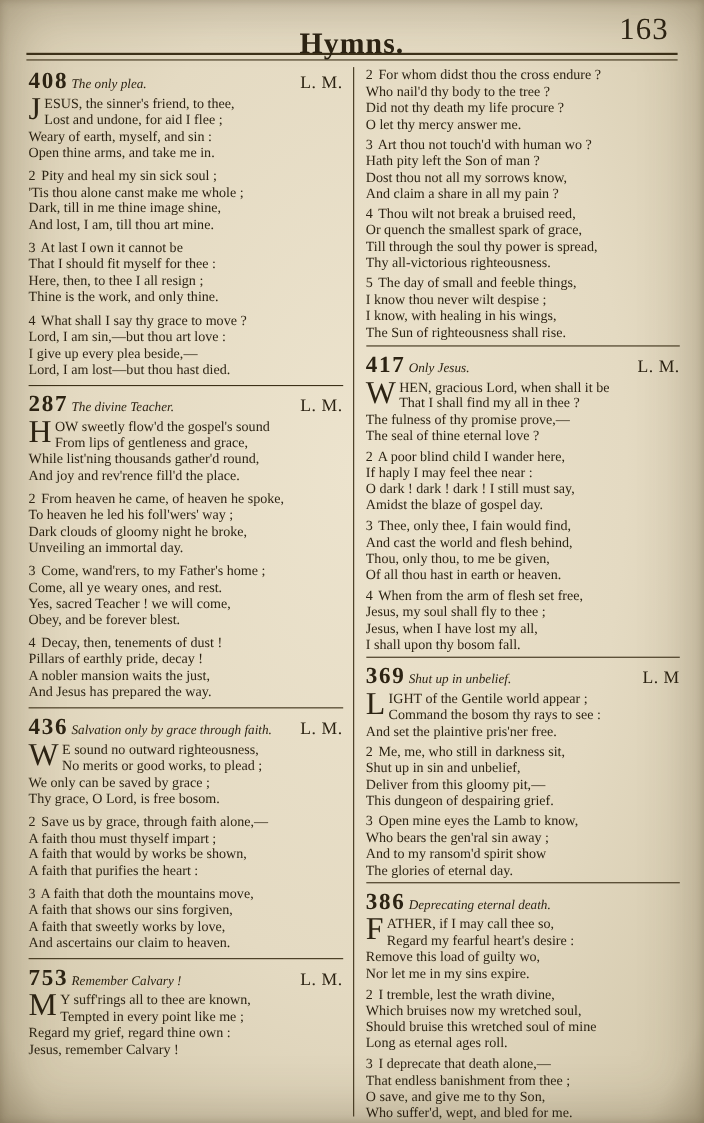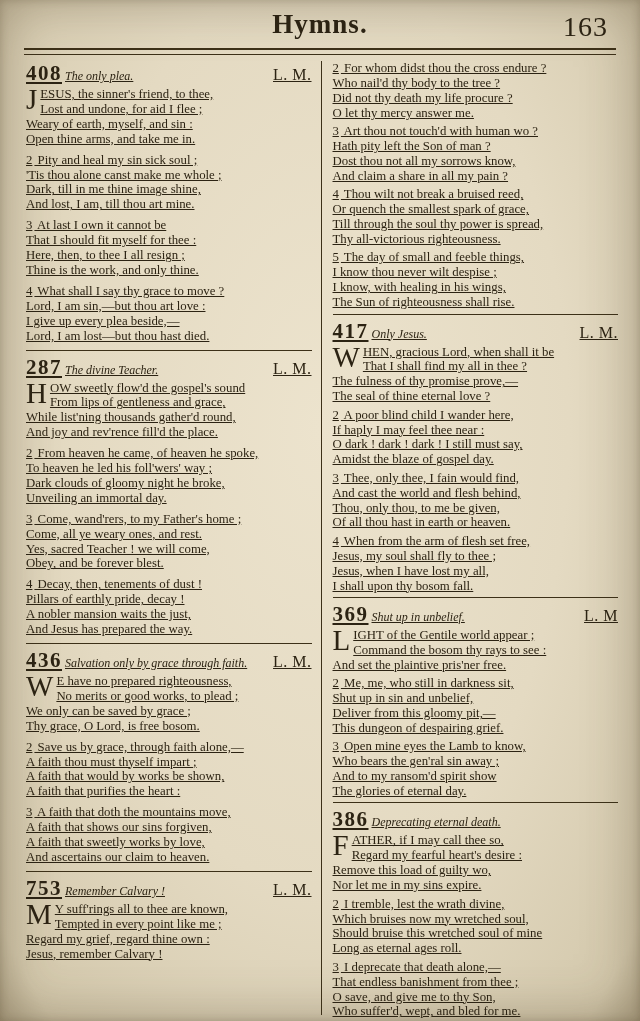--- a/index.html
+++ b/index.html
@@ -6,24 +6,24 @@
   * { margin:0; padding:0; box-sizing:border-box; }
   html,body { width:640px; height:1021px; }
   body { background:#8f8671; font-family:"Liberation Serif","DejaVu Serif",serif; }
   .page {
     position:relative; width:640px; height:1021px; overflow:hidden;
     background: radial-gradient(ellipse at 50% 42%, #ece3cd 0%, #e4dac2 55%, #d4c9ad 92%, #bdb194 100%);
     color:#2c2313;
     box-shadow: inset 0 0 55px rgba(70,56,30,.38), inset 0 0 8px rgba(70,56,30,.25);
   }
   .header { position:relative; height:46px; padding-top:9px; }
-  .header-title { text-align:center; font-size:27px; font-weight:bold; letter-spacing:1px; }
+  .header-title { text-align:center; font-size:27px; font-weight:bold; letter-spacing:1px;margin-top:15px; }
   .page-num { position:absolute; right:32px; top:11px; font-size:28px; letter-spacing:1px; }
   .rule-double { margin:2px 24px 0 24px; height:7px; border-top:2.5px solid #3c3018; border-bottom:1px solid #3c3018; }
-  .columns { display:flex; padding:6px 22px 0 26px; height:960px;text-decoration:underline; }
+  .columns { display:flex; padding:6px 22px 0 26px; height:960px; }
   .col { flex:1; min-width:0; }
   .col-left { border-right:1.5px solid #3c3018; padding-right:9px; }
   .col-right { padding-left:11px; }
   .hymn-head { display:flex; align-items:baseline; height:24px; margin-bottom:2px; }
   .hymn-number { font-size:21px; font-weight:bold; letter-spacing:1.5px; }
   .hymn-title { flex:1; text-align:left; font-style:italic; font-size:12px; white-space:nowrap; overflow:hidden; padding:0 3px; }
   .hymn-meter { font-size:16px; letter-spacing:.5px; }
   .stanza { font-size:12.8px; line-height:14.9px; }
   .col-left .stanza { margin-bottom:6px; }
   .col-right .stanza { margin-bottom:3.5px; }
@@ -105,21 +105,21 @@
           <div class="stanza-line">And Jesus has prepared the way.</div>
         </div>
         <div class="hymn-rule"></div>
         <div class="hymn-head">
           <span class="hymn-number">436</span>
           <span class="hymn-title">Salvation only by grace through faith.</span>
           <span class="hymn-meter">L. M.</span>
         </div>
         <div class="stanza">
           <span class="dropcap">W</span>
-          <div class="stanza-line">E have no prepared righteousness,</div>
+          <div class="stanza-line">E sound no outward righteousness,</div>
           <div class="stanza-line">No merits or good works, to plead ;</div>
           <div class="stanza-line">We only can be saved by grace ;</div>
           <div class="stanza-line">Thy grace, O Lord, is free bosom.</div>
         </div>
         <div class="stanza">
           <div class="stanza-line"><span class="stanza-num">2</span> Save us by grace, through faith alone,—</div>
           <div class="stanza-line">A faith thou must thyself impart ;</div>
           <div class="stanza-line">A faith that would by works be shown,</div>
           <div class="stanza-line">A faith that purifies the heart :</div>
         </div>

